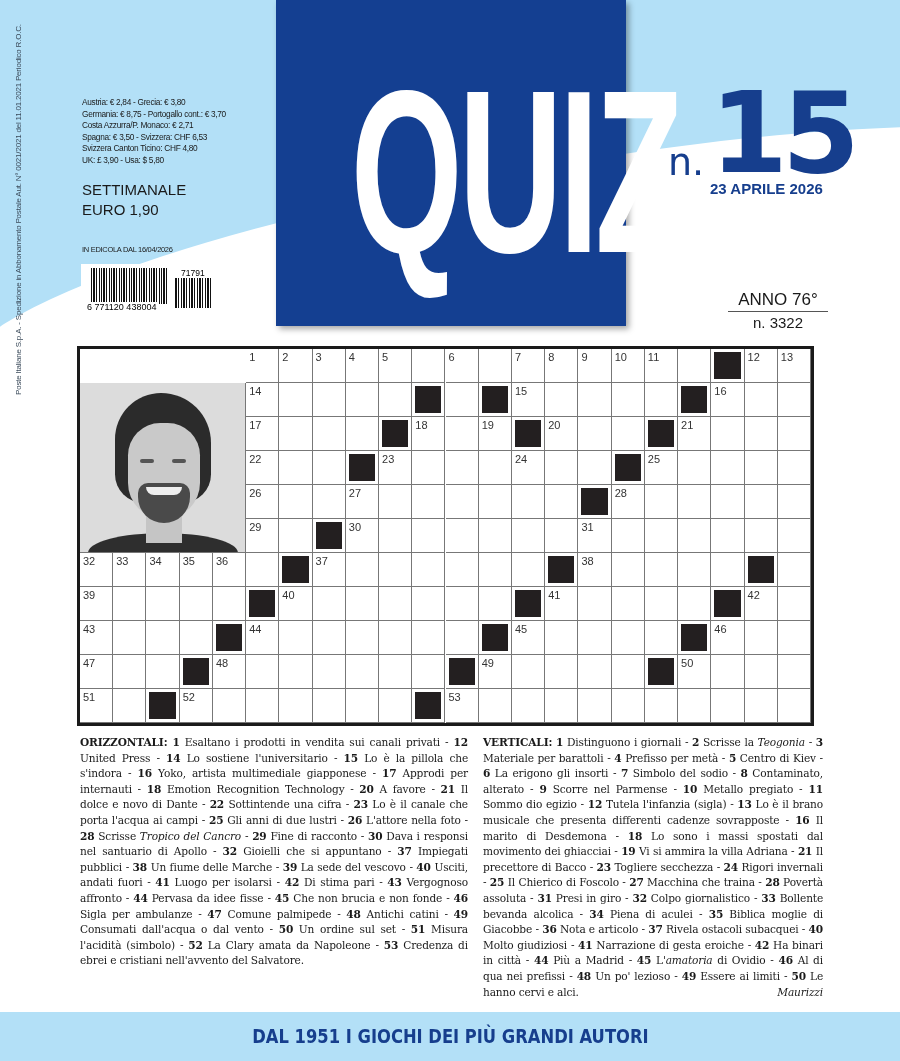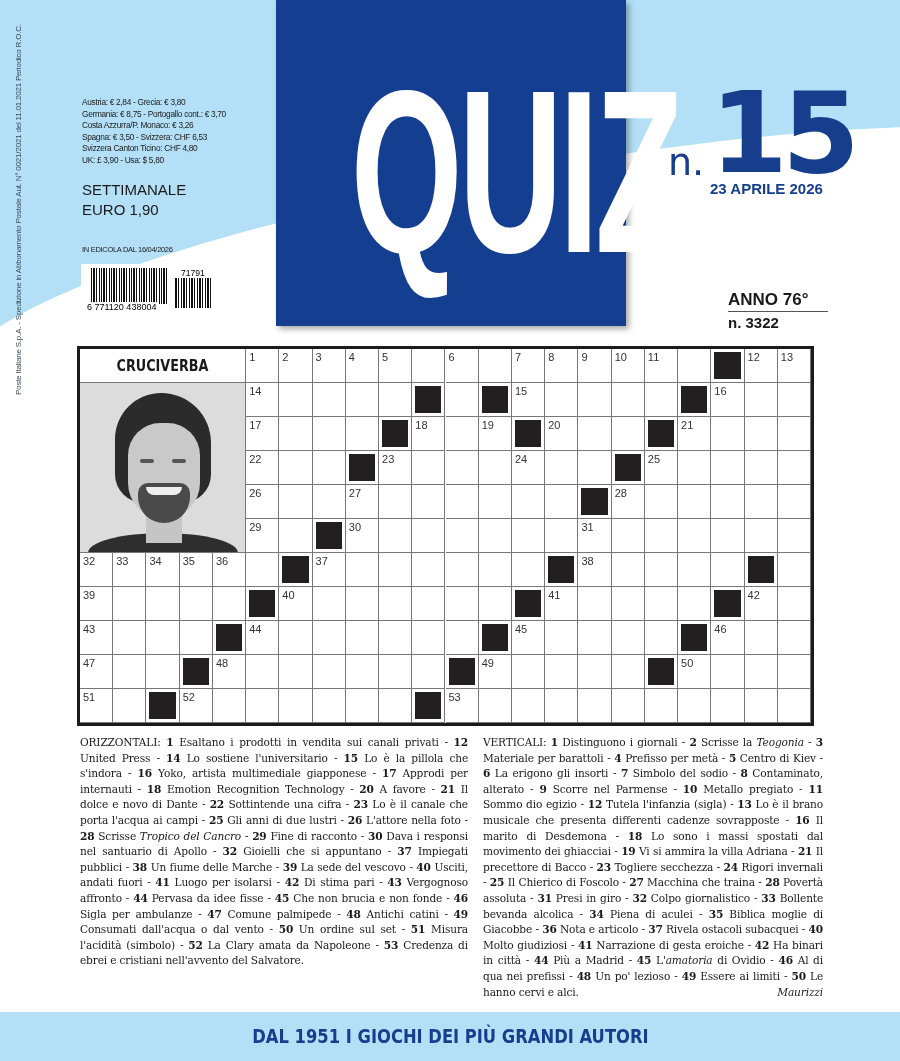--- a/index.html
+++ b/index.html
@@ -16,58 +16,58 @@
   .barcode .num1{position:absolute;left:4px;top:38px;font-size:9px;background:#fff;padding:0 2px;font-family:"Liberation Sans",sans-serif;}
   .barcode .num2{position:absolute;left:100px;top:4px;font-size:8.5px;font-family:"Liberation Sans",sans-serif;}
   .logo{position:absolute;left:276px;top:0;width:350px;height:326px;background:#143f91;box-shadow:3px 3px 6px rgba(0,0,0,0.35);}
   .logo .domenica{position:absolute;left:0;width:350px;top:30px;text-align:center;font-family:"DejaVu Sans",sans-serif;font-weight:bold;font-size:40px;letter-spacing:9px;color:#fbe98e;}
   .logo .quiz{position:absolute;left:12px;top:62px;width:330px;text-align:center;font-family:"Liberation Sans",sans-serif;font-weight:bold;font-size:232px;line-height:220px;color:#ffffff;transform:scaleX(0.62);transform-origin:50% 0;letter-spacing:-6px;}
   .logo .tagline{position:absolute;left:0;width:350px;top:285px;text-align:center;font-family:"DejaVu Sans",sans-serif;font-weight:bold;font-style:italic;font-size:25px;color:#b4e0f8;}
   .issue{position:absolute;left:668px;top:80px;color:#163e8d;}
   .issue .n{position:absolute;left:0;top:60px;font-size:38px;font-family:"DejaVu Sans",sans-serif;}
   .issue .num{position:absolute;left:42px;top:-12px;font-size:112px;font-weight:bold;font-family:"DejaVu Sans",sans-serif;letter-spacing:-6px;}
   .issue .date{position:absolute;left:42px;top:100px;font-size:15px;font-weight:bold;white-space:nowrap;font-family:"Liberation Sans",sans-serif;}
-  .anno{position:absolute;left:728px;top:290px;width:100px;color:#1a1a1a;font-weight:bold;}
+  .anno{position:absolute;left:728px;top:290px;width:100px;text-align:center;color:#1a1a1a;}
   .anno .year{font-size:17px;border-bottom:1px solid #555;padding-bottom:1px;}
   .anno .no{font-size:15px;padding-top:2px;}
   .crossword{position:absolute;left:77px;top:346px;width:731px;height:374px;border:3px solid #1a1a1a;background:#fff;}
   .cell{position:absolute;box-sizing:border-box;border-right:1px solid #777;border-bottom:1px solid #777;}
   .cell .num{position:absolute;left:3px;top:2px;font-size:11px;color:#333;font-family:"Liberation Sans",sans-serif;}
   .cell .blk{position:absolute;left:3px;top:3px;right:3px;bottom:3px;background:#231f20;}
   .cw-title{position:absolute;left:0;top:0;width:166px;height:33px;box-sizing:border-box;border-right:1px solid #777;border-bottom:1px solid #777;text-align:center;font-family:"DejaVu Sans",sans-serif;font-weight:bold;font-size:16px;line-height:34px;color:#1a1a1a;transform-origin:50% 50%;}
   .cw-title span{display:inline-block;transform:scaleX(0.8);}
   .photo{position:absolute;left:0;top:34px;width:166px;height:168px;background:#dcdcdc;overflow:hidden;border-right:1px solid #777;border-bottom:1px solid #777;box-sizing:border-box;}
   .photo .hair{position:absolute;left:35px;top:10px;width:96px;height:110px;background:#2b2b2b;border-radius:48px 52px 30px 30px;}
   .photo .face{position:absolute;left:48px;top:40px;width:72px;height:96px;background:#c9c9c9;border-radius:34px 34px 38px 38px;}
   .photo .beard{position:absolute;left:58px;top:100px;width:52px;height:40px;background:#4a4a4a;border-radius:10px 10px 26px 26px;}
   .photo .mouth{position:absolute;left:66px;top:104px;width:36px;height:8px;background:#eee;border-radius:0 0 10px 10px;}
   .photo .eye{position:absolute;top:76px;width:14px;height:4px;background:#555;border-radius:3px;}
   .photo .shoulders{position:absolute;left:8px;top:150px;width:150px;height:40px;background:#2e2e2e;border-radius:50% 50% 0 0;}
   .photo .neck{position:absolute;left:66px;top:130px;width:36px;height:30px;background:#c5c5c5;}
   .clues{position:absolute;top:735px;font-family:"DejaVu Serif",serif;font-size:10.6px;line-height:15.6px;color:#1a1a1a;text-align:justify;letter-spacing:-0.15px;}
   .clues.left{left:80px;width:388px;}
   .clues.right{left:483px;width:340px;}
   .clues b{font-weight:bold;}
-  .clues .head{font-weight:normal;}
+  .clues .head{font-weight:bold;}
   .clues .author{float:right;font-style:italic;}
   .footer{position:absolute;left:0;top:1012px;width:900px;height:49px;background:#b3e0f7;text-align:center;}
   .footer span{display:inline-block;font-family:"DejaVu Sans",sans-serif;font-weight:bold;font-size:19px;line-height:49px;color:#163e8d;transform:scaleX(0.86);}
 </style>
 </head>
 <body>
 
 <div class="bg-top"></div>
 <div class="bg-wave"></div>
 
 <div class="vertical-text">Poste Italiane S.p.A. - Spedizione in Abbonamento Postale Aut. N° 0021/2021 del 11.01.2021 Periodico R.O.C.</div>
 
 <div class="prices">
   <div>Austria: € 2,84 - Grecia: € 3,80</div>
   <div>Germania: € 8,75 - Portogallo cont.: € 3,70</div>
-  <div>Costa Azzurra/P. Monaco: € 3,26</div>
+  <div>Costa Azzurra/P. Monaco: € 2,71</div>
   <div>Spagna: € 3,50 - Svizzera: CHF 6,53</div>
   <div>Svizzera Canton Ticino: CHF 4,80</div>
   <div>UK: £ 3,90 - Usa: $ 5,80</div>
 </div>
 
 <div class="weekly">
   <div>SETTIMANALE</div>
   <div>EURO 1,90</div>
 </div>
 
@@ -89,21 +89,20 @@
   <span class="num">15</span>
   <span class="date">23 APRILE 2026</span>
 </div>
 
 <div class="anno">
   <div class="year">ANNO 76°</div>
   <div class="no">n. 3322</div>
 </div>
 
 <div class="crossword" id="crossword">
-  <div class="cw-title" style="width: 166.136px; height: 34px; line-height: 34px;"><span>CRUCIVERBA</span></div>
   <div class="photo" style="width: 166.136px; top: 34px; height: 170px;">
     <div class="shoulders"></div>
     <div class="neck"></div>
     <div class="hair"></div>
     <div class="face"></div>
     <div class="eye" style="left:60px"></div>
     <div class="eye" style="left:92px"></div>
     <div class="beard"></div>
     <div class="mouth"></div>
   </div>

